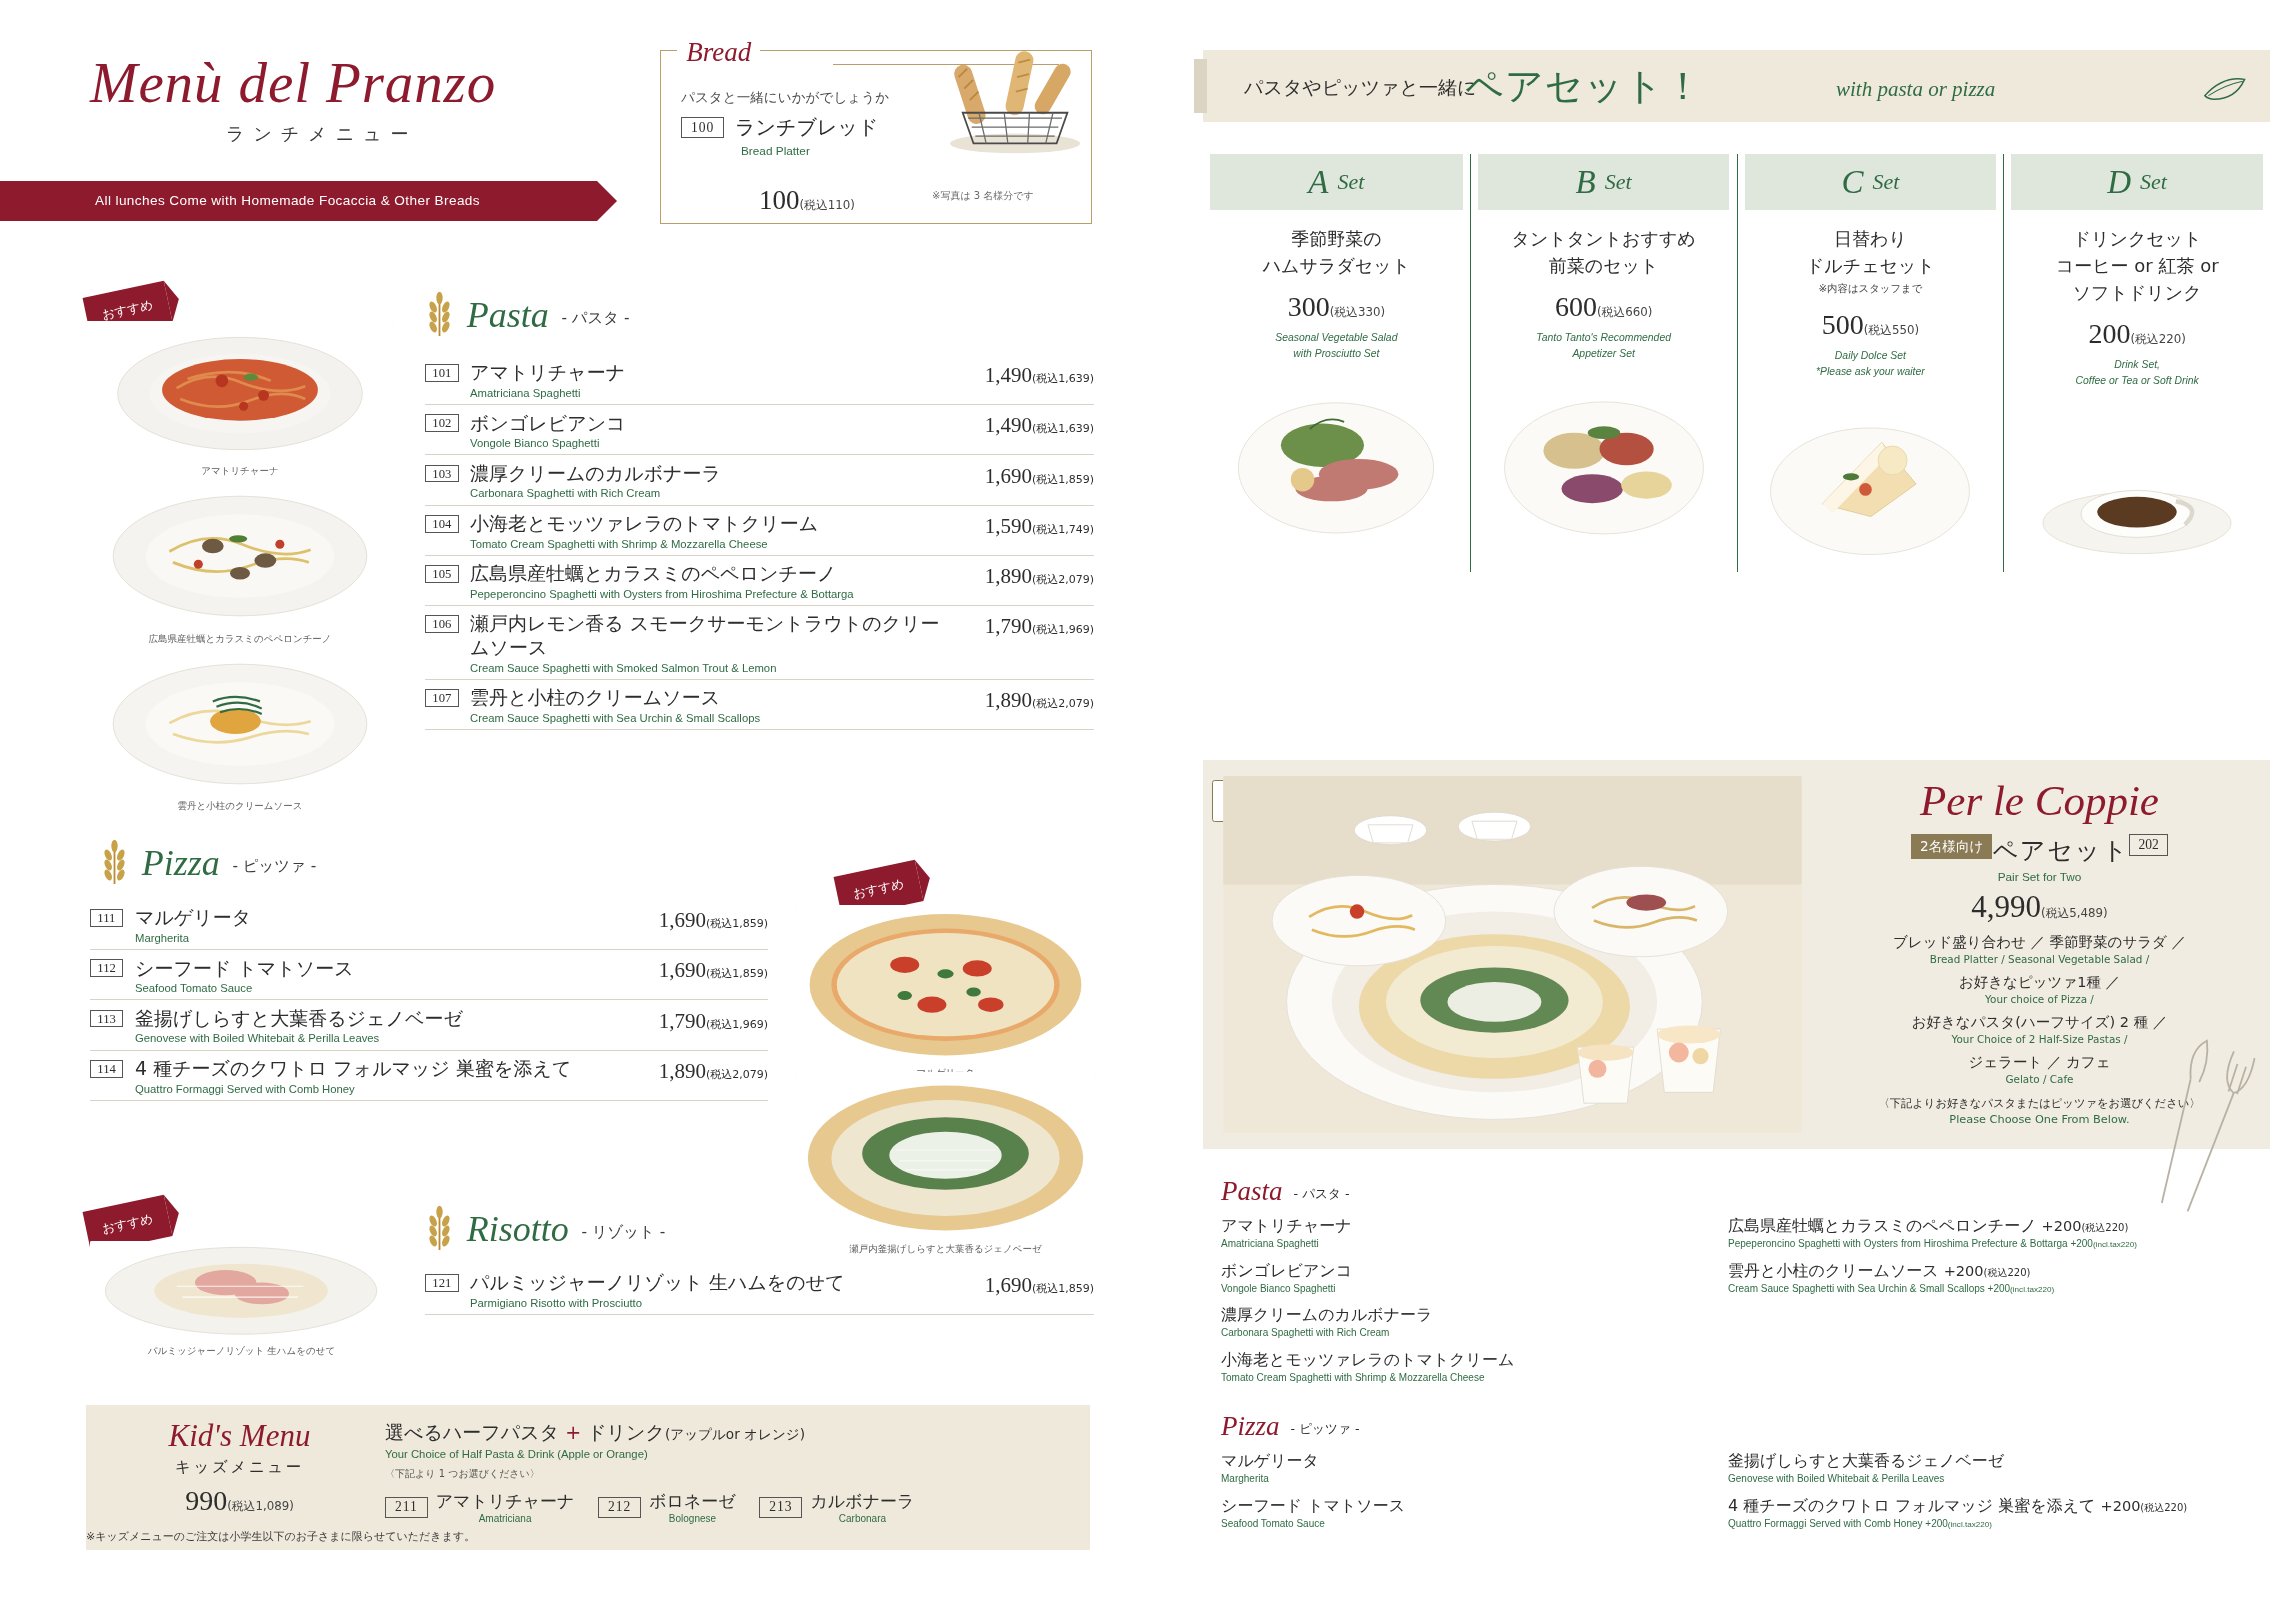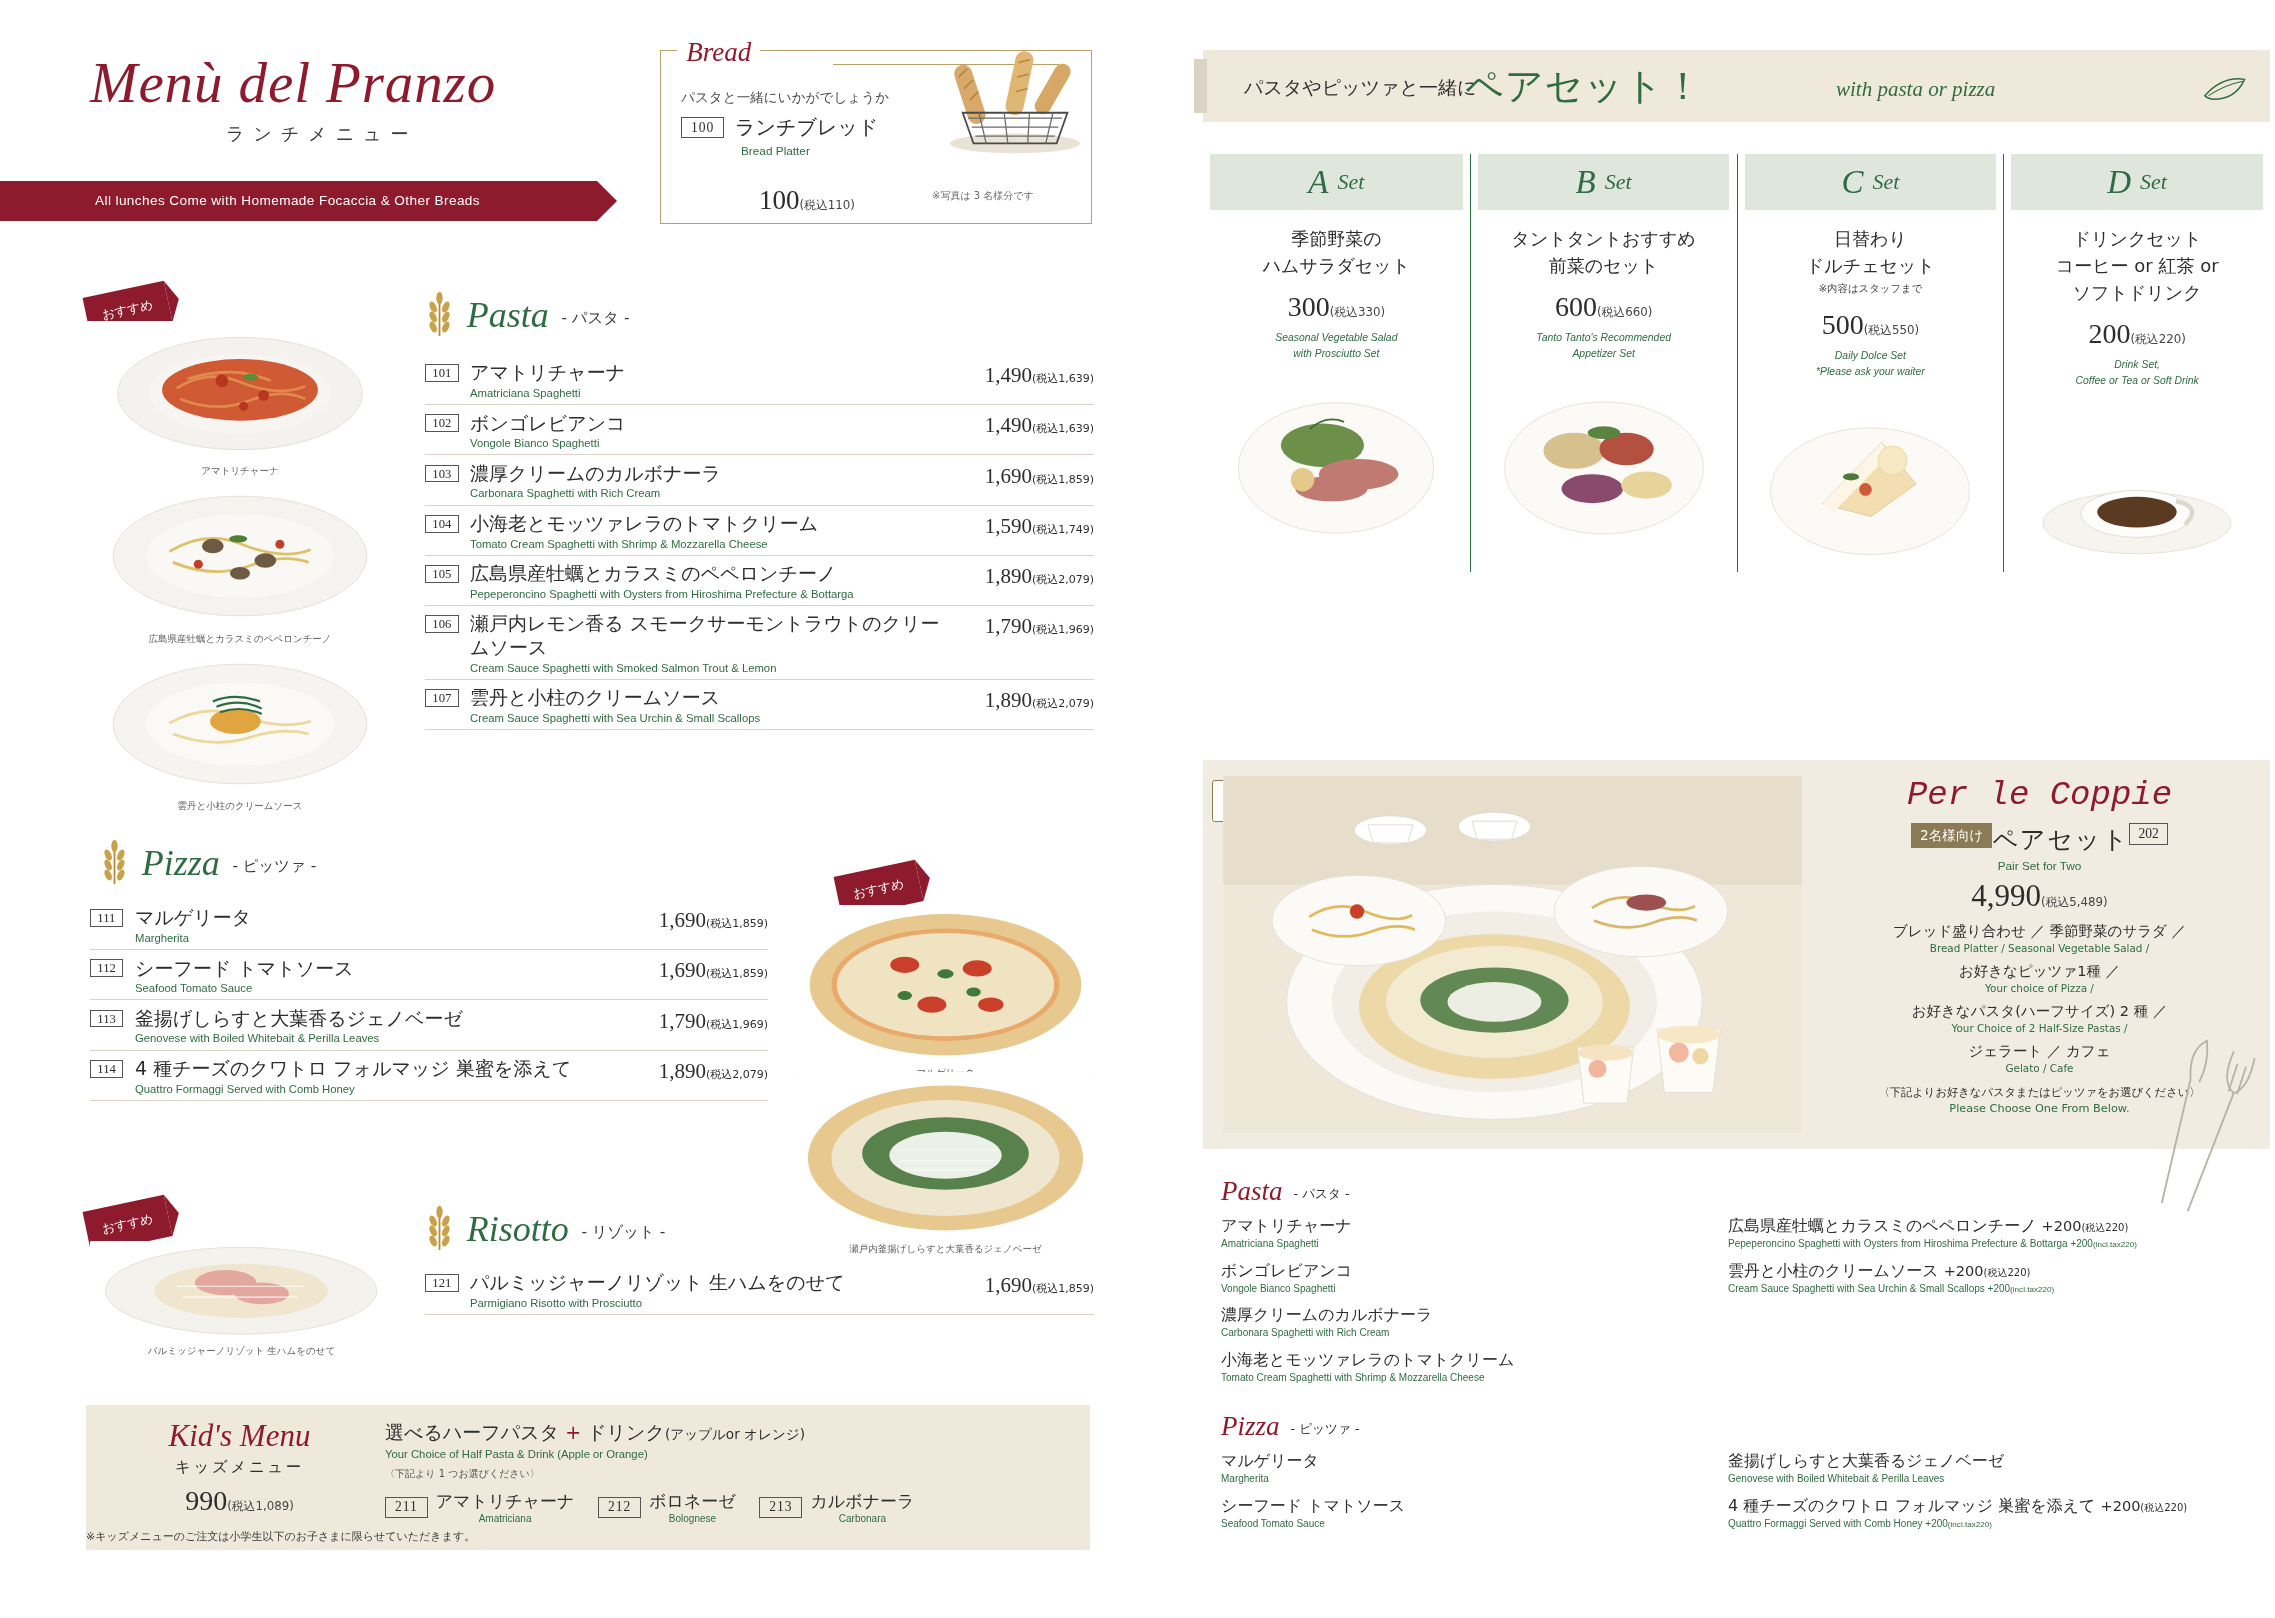--- a/index.html
+++ b/index.html
@@ -97,21 +97,21 @@
   .setnote{text-align:center;font-size:10.4px;color:#444;margin-top:3.6px;}
   .setpr{text-align:center;font-family:"Liberation Serif",serif;font-size:28px;margin-top:12.7px;}
   .seten{text-align:center;font-size:10.4px;color:#2f6b43;line-height:1.5;margin-top:7.2px;font-style:italic;}
   .setph{margin:11px auto 0 auto;width:226px;height:172px;border-radius:1.8px;}
 
   
   .pair{position:absolute;left:9px;top:760px;width:1067px;height:389px;background:#f1ece1;}
   .pairtag{position:absolute;left:9px;top:20px;width:136px;height:40px;background:#fff;border:1.8px solid #8d7b4f;border-radius:2.7px;display:flex;align-items:center;justify-content:center;font-size:16.3px;}
   .pairphoto{position:absolute;left:20px;top:16.3px;width:579px;height:357px;border-radius:1.8px;}
   .pairinfo{position:absolute;left:624px;top:16.3px;width:425px;text-align:center;}
-  .pairttl{font-family:Liberation Mono, monospace;font-style:italic;font-size:34px;color:#8d1b2d;}
+  .pairttl{font-family:Liberation Serif, serif;font-style:italic;font-size:43px;color:#8d1b2d;}
   .pairrow{display:flex;align-items:flex-start;justify-content:center;margin-top:9px;}
   .pairrow .tag2{background:#8a7b55;color:#fff;font-size:13.6px;padding:3.6px 9px;}
   .pairrow .nm{font-size:25px;letter-spacing:1.8px;}
   .pairrow .no{border:0.9px solid #555;font-family:"Liberation Serif",serif;font-size:13.6px;padding:1.8px 8.1px;}
   .pairen{font-size:11.8px;color:#2f6b43;margin-top:2.7px;}
   .pairpr{font-family:"Liberation Serif",serif;font-size:31px;margin-top:5.4px;}
   .pairline{font-size:14.5px;margin-top:8.1px;}
   .pairline .e{display:block;font-size:10.4px;color:#2f6b43;margin-top:0.9px;}
   .pairfoot{font-size:11.3px;margin-top:11px;}
   .pairfoot .g{color:#2f6b43;display:block;margin-top:1.8px;}

